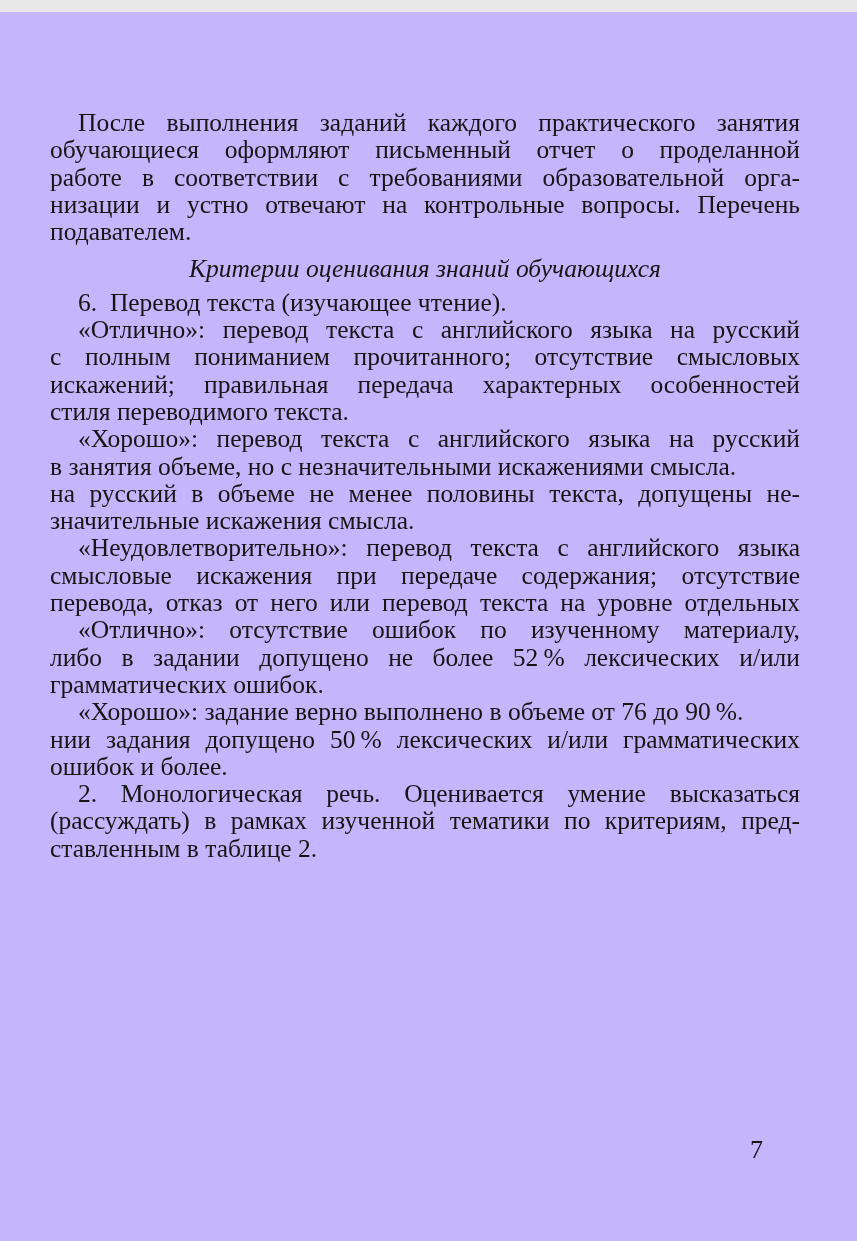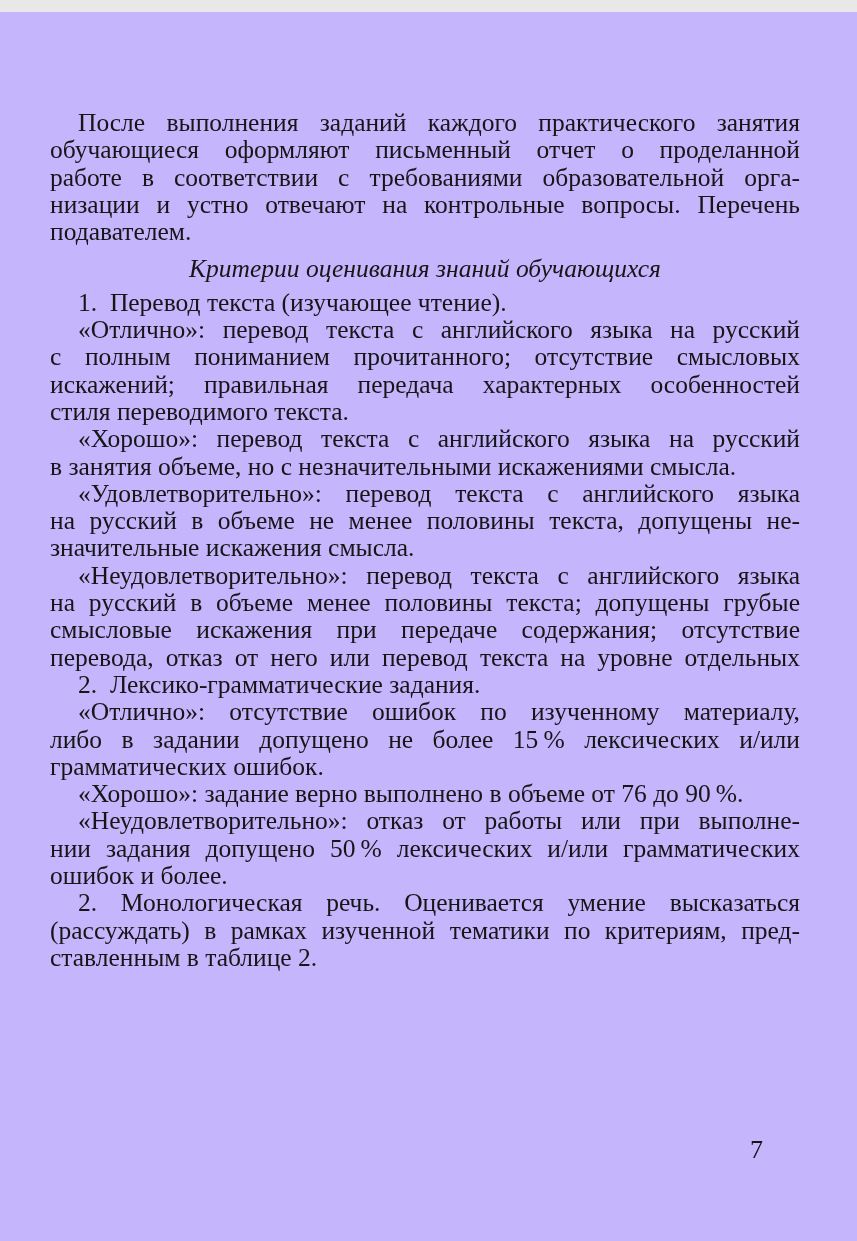--- a/index.html
+++ b/index.html
@@ -64,56 +64,50 @@
         <div class="line just indent">После выполнения заданий каждого практического занятия</div>
         <div class="line just">обучающиеся оформляют письменный отчет о проделанной</div>
         <div class="line just">работе в соответствии с требованиями образовательной орга-</div>
         <div class="line just">низации и устно отвечают на контрольные вопросы. Перечень</div>
         <div class="line">подавателем.</div>
       </div>
       <div class="para heading">
         <div class="line">Критерии оценивания знаний обучающихся</div>
       </div>
       <div class="para body">
-        <div class="line indent">1. Перевод текста (изучающее чтение).</div>
+        <div class="line indent">6. Перевод текста (изучающее чтение).</div>
       </div>
       <div class="para body">
         <div class="line just indent">«Отлично»: перевод текста с английского языка на русский</div>
         <div class="line just">с полным пониманием прочитанного; отсутствие смысловых</div>
         <div class="line just">искажений; правильная передача характерных особенностей</div>
         <div class="line">стиля переводимого текста.</div>
       </div>
       <div class="para body">
         <div class="line just indent">«Хорошо»: перевод текста с английского языка на русский</div>
         <div class="line">в занятия объеме, но с незначительными искажениями смысла.</div>
       </div>
       <div class="para body">
-        <div class="line just indent">«Удовлетворительно»: перевод текста с английского языка</div>
         <div class="line just">на русский в объеме не менее половины текста, допущены не-</div>
         <div class="line">значительные искажения смысла.</div>
       </div>
       <div class="para body">
         <div class="line just indent">«Неудовлетворительно»: перевод текста с английского языка</div>
-        <div class="line just">на русский в объеме менее половины текста; допущены грубые</div>
         <div class="line just">смысловые искажения при передаче содержания; отсутствие</div>
         <div class="line just">перевода, отказ от него или перевод текста на уровне отдельных</div>
       </div>
       <div class="para body">
-        <div class="line indent">2. Лексико-грамматические задания.</div>
-      </div>
-      <div class="para body">
         <div class="line just indent">«Отлично»: отсутствие ошибок по изученному материалу,</div>
-        <div class="line just">либо в задании допущено не более 15 % лексических и/или</div>
+        <div class="line just">либо в задании допущено не более 52 % лексических и/или</div>
         <div class="line">грамматических ошибок.</div>
       </div>
       <div class="para body">
         <div class="line indent">«Хорошо»: задание верно выполнено в объеме от 76 до 90 %.</div>
       </div>
       <div class="para body">
-        <div class="line just indent">«Неудовлетворительно»: отказ от работы или при выполне-</div>
         <div class="line just">нии задания допущено 50 % лексических и/или грамматических</div>
         <div class="line">ошибок и более.</div>
       </div>
       <div class="para body">
         <div class="line just indent">2. Монологическая речь. Оценивается умение высказаться</div>
         <div class="line just">(рассуждать) в рамках изученной тематики по критериям, пред-</div>
         <div class="line">ставленным в таблице 2.</div>
       </div>
     </div>
   <div class="page-number">7</div>

